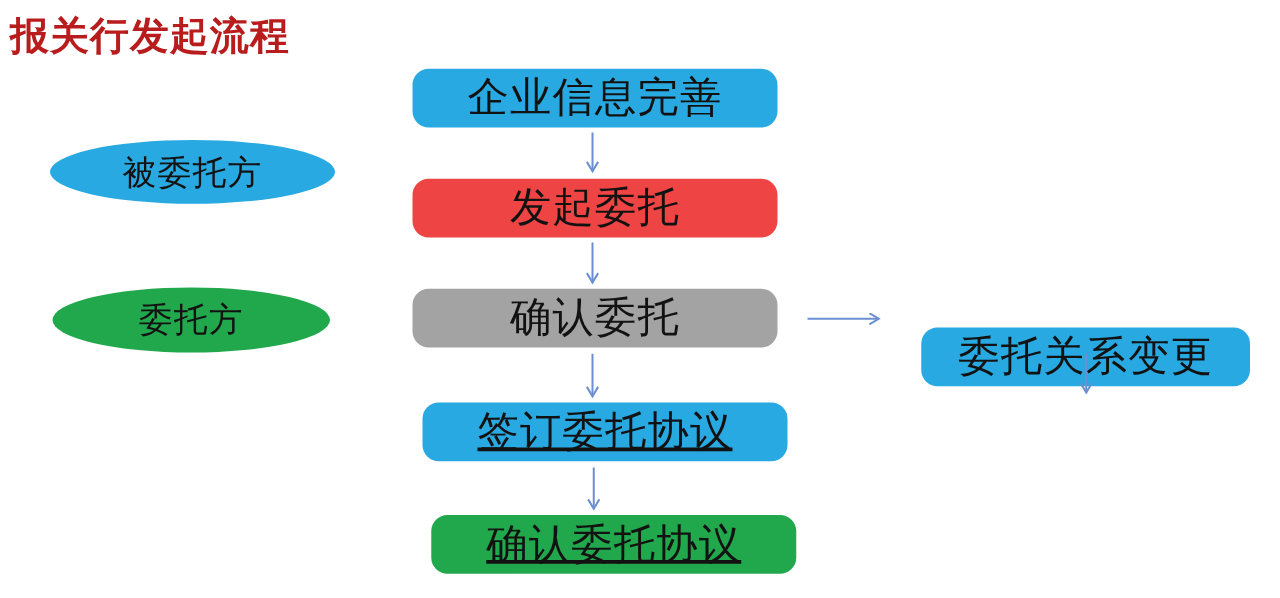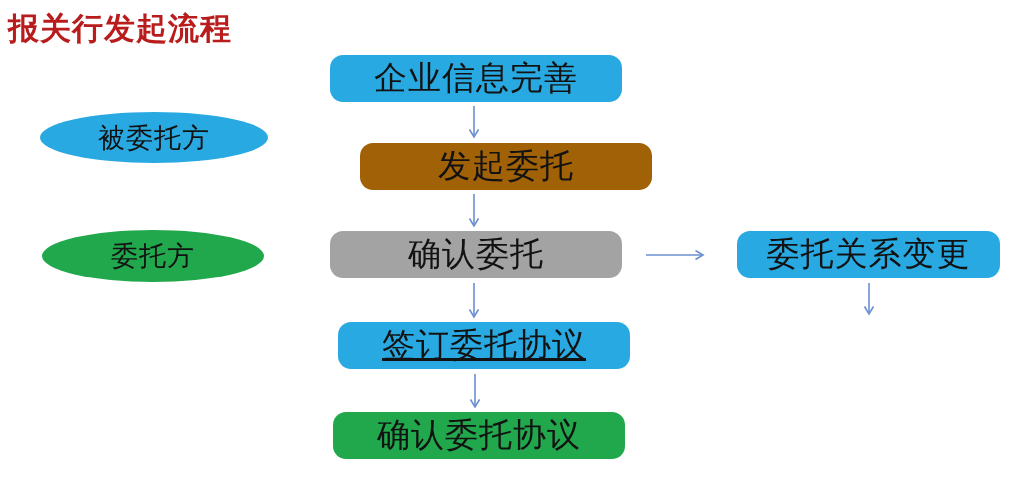--- a/index.html
+++ b/index.html
@@ -25,46 +25,46 @@
     white-space: nowrap;
     box-sizing: border-box;
   }
   .rect { border-radius: 13px; }
   .ellipse { border-radius: 50%; font-size: 27px; }
   
   .m0 { left: 330px; top: 55px;  width: 292px; height: 47px; }
   .m1 { left: 330px; top: 143px; width: 292px; height: 47px; }
   .m2 { left: 330px; top: 231px; width: 292px; height: 47px; }
   .m3 { left: 338px; top: 322px; width: 292px; height: 47px; text-decoration: underline; }
-  .m4 { left: 333px; top: 412px; width: 292px; height: 47px; }
+  .m4 { left: 345px; top: 412px; width: 292px; height: 47px; text-decoration: underline; }
   
   .r0 { left: 737px; top: 231px; width: 263px; height: 47px; }
   .r1 { left: 737px; top: 319px; width: 263px; height: 47px; }
   
   .e0 { left: 40px; top: 112px; width: 228px; height: 51px; }
   .e1 { left: 42px; top: 230px; width: 222px; height: 52px; }
   .arrows { position: absolute; left: 0; top: 0; pointer-events: none; }
 </style>
 </head>
 <body style="background: rgb(255, 255, 255);">
 
 <div class="canvas">
 
   <div class="title" style="color: #b91c1c;">报关行发起流程</div>
 
   <div class="node ellipse e0" style="background: rgb(41, 169, 225);">被委托方</div>
   <div class="node ellipse e1" style="background: rgb(34, 168, 76);">委托方</div>
 
   <div class="node rect m0" style="background: rgb(41, 169, 225);">企业信息完善</div>
-  <div class="node rect m1" style="background: #a16207; margin-left: 30px;">发起委托</div>
+  <div class="node rect m1" style="background: #ef4444;">发起委托</div>
   <div class="node rect m2" style="background: #a3a3a3;">确认委托</div>
   <div class="node rect m3" style="background: rgb(41, 169, 225);">签订委托协议</div>
   <div class="node rect m4" style="background: rgb(34, 168, 76);">确认委托协议</div>
 
-  <div class="node rect r0" style="background: rgb(41, 169, 225);">委托关系变更</div>
+  <div class="node rect r0" style="background: rgb(41, 169, 225); margin-top: 31px;">委托关系变更</div>
 
   <svg class="arrows" width="1024" height="478" viewBox="0 0 1024 478">
     <defs>
       <marker id="ah" markerWidth="14" markerHeight="14" refX="8.5" refY="5" orient="auto" markerUnits="userSpaceOnUse">
         <path d="M1,0.5 L8.5,5 L1,9.5" fill="none" stroke-width="1.6" stroke="#6B8FD0"></path>
       </marker>
     </defs>
     <line x1="474" y1="106" x2="474" y2="137" stroke-width="1.6" marker-end="url(#ah)" stroke="#6B8FD0"></line>
     <line x1="474" y1="194" x2="474" y2="226" stroke-width="1.6" marker-end="url(#ah)" stroke="#6B8FD0"></line>
     <line x1="474" y1="283" x2="474" y2="317" stroke-width="1.6" marker-end="url(#ah)" stroke="#6B8FD0"></line>

